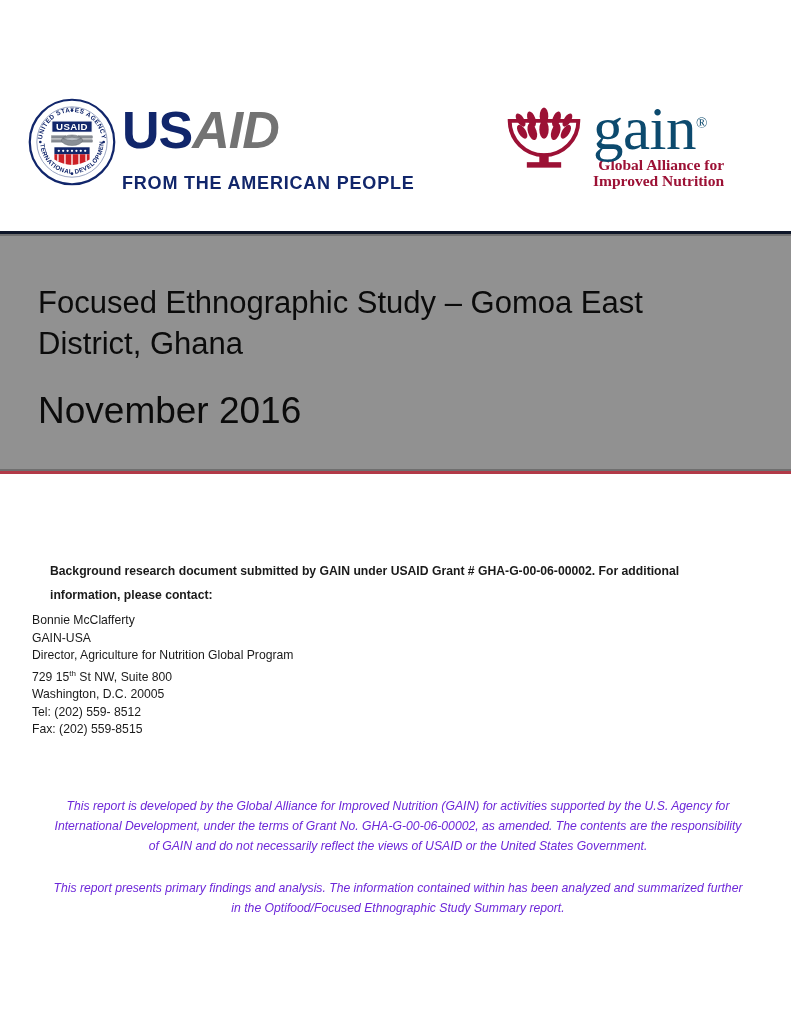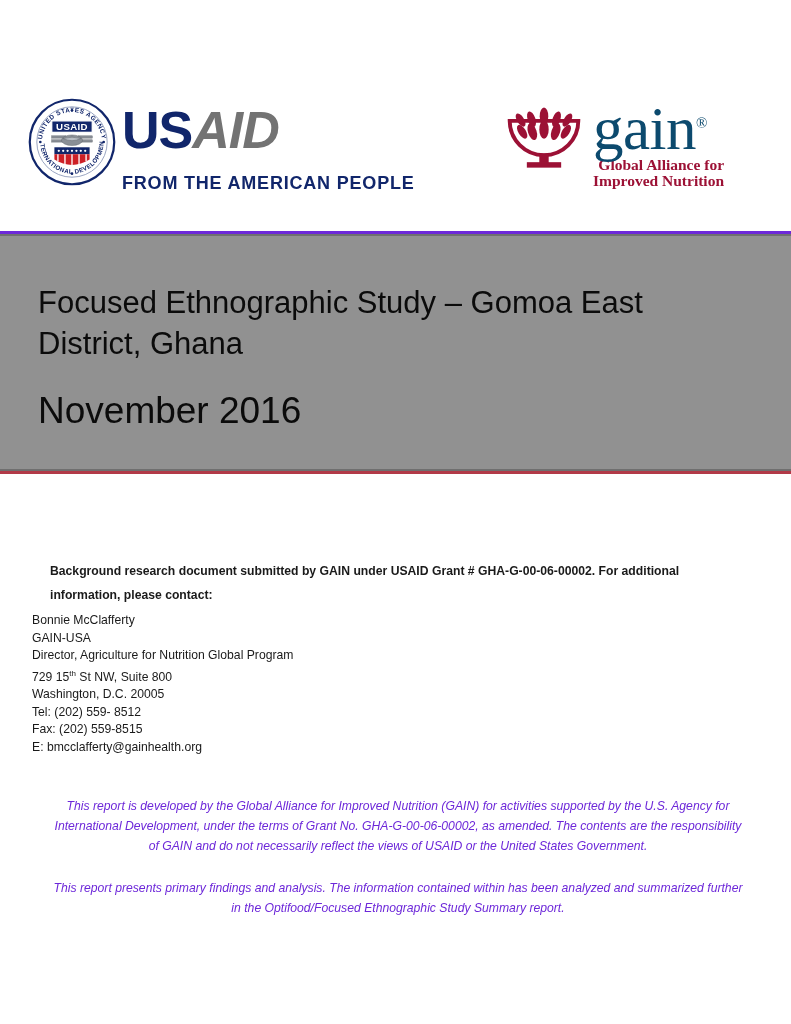--- a/index.html
+++ b/index.html
@@ -105,21 +105,21 @@
   }
 
   
   .title-banner {
     position: absolute;
     left: 0;
     top: 231px;
     width: 791px;
     height: 243px;
     background: #919191;
-    border-top: 3px solid #6d28d9;
+    border-top: 3px solid #0f172a;
     border-bottom: 3px solid #b23a48;
     box-sizing: border-box;
   }
   .title-banner::before {
     content: "";
     position: absolute;
     left: 0;
     top: 0;
     width: 100%;
     height: 2px;
@@ -302,21 +302,20 @@
   <p class="lead-para">Background research document submitted by GAIN under USAID Grant # GHA-G-00-06-00002. For additional information, please contact:</p>
 
   <div class="contact-block">
     <div class="contact-line">Bonnie McClafferty</div>
     <div class="contact-line">GAIN-USA</div>
     <div class="contact-line">Director, Agriculture for Nutrition Global Program</div>
     <div class="contact-line"><span>729 15</span><sup>th</sup><span> St NW, Suite 800</span></div>
     <div class="contact-line">Washington, D.C. 20005</div>
     <div class="contact-line">Tel: (202) 559- 8512</div>
     <div class="contact-line">Fax: (202) 559-8515</div>
-    <div class="contact-line">E: bmcclafferty@gainhealth.org</div>
   </div>
 
   <div class="disclaimer-block">
     <p class="disclaimer">This report is developed by the Global Alliance for Improved Nutrition (GAIN) for activities supported by the U.S. Agency for International Development, under the terms of Grant No. GHA-G-00-06-00002, as amended. The contents are the responsibility of GAIN and do not necessarily reflect the views of USAID or the United States Government.</p>
     <p class="disclaimer">This report presents primary findings and analysis. The information contained within has been analyzed and summarized further in the Optifood/Focused Ethnographic Study Summary report.</p>
   </div>
 
 </div>
 
 </body></html>

